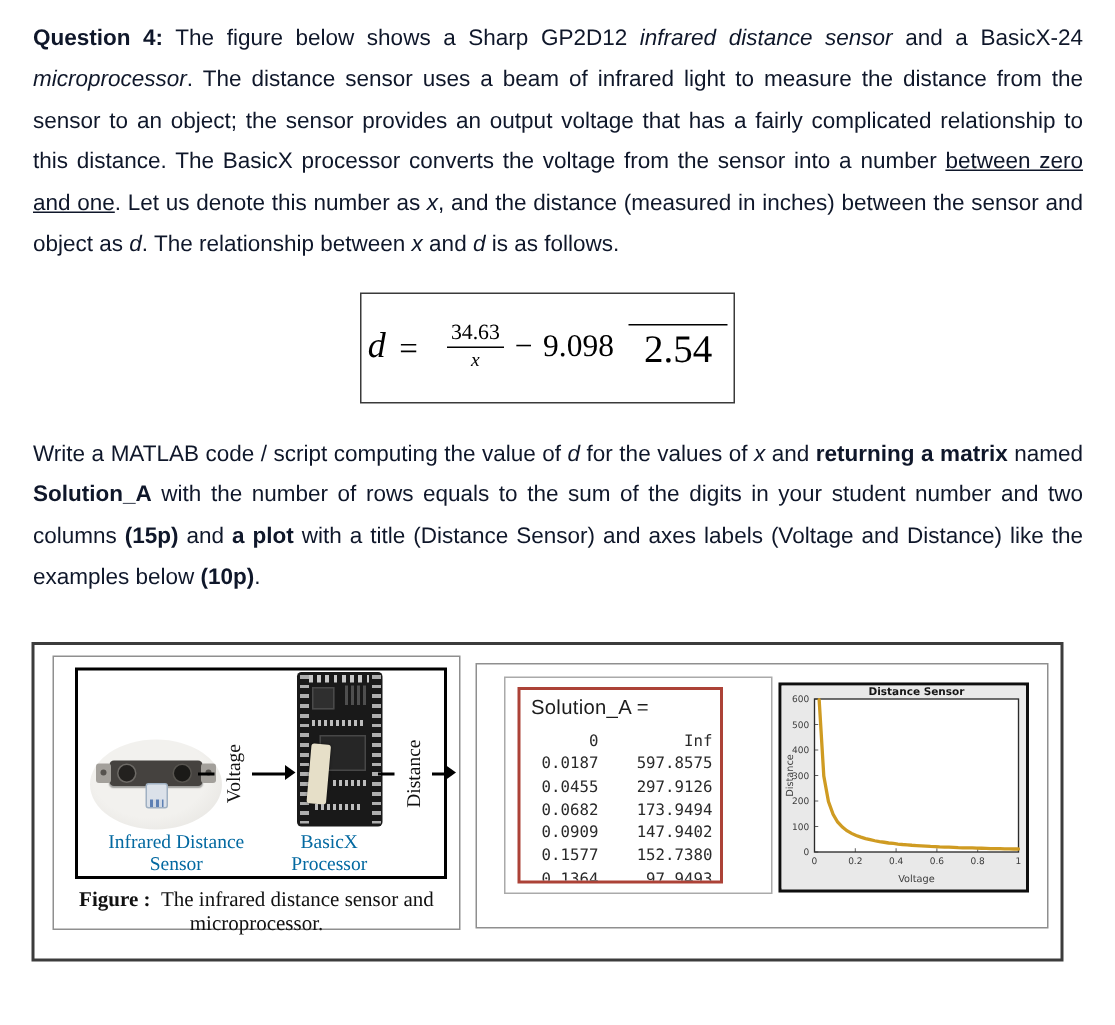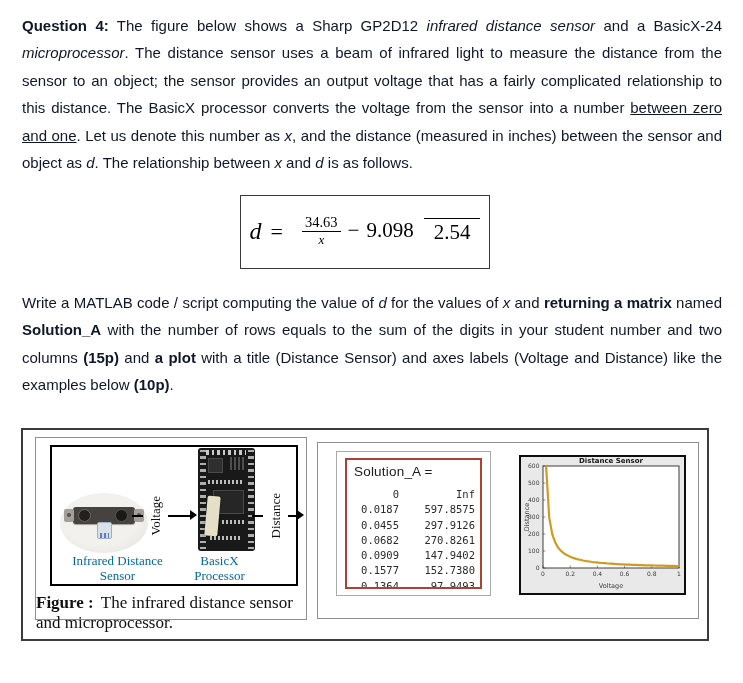--- a/index.html
+++ b/index.html
@@ -10,21 +10,21 @@
   .para .u{text-decoration:underline;}
 
   
   .formula-box{position:absolute;left:240px;top:195px;width:250px;height:74px;border:1.5px solid #3a3a3a;
     display:flex;align-items:center;justify-content:center;font-family:"Liberation Serif",serif;box-sizing:border-box;}
   .formula{display:flex;align-items:center;gap:9px;}
   .lhs{font-style:italic;font-size:24px;}
   .eqs{font-size:22px;}
   .frac{display:inline-flex;flex-direction:row;align-items:center;}
   .frac>.fr-top{display:flex;align-items:center;gap:7px;padding:0 10px 2px 10px;font-size:21px;}
-  .frac>.fr-bot{border-top:1.4px solid #000;padding:1px 10px 0 10px;font-size:21px;}
+  .frac>.fr-bot{border-top:1.4px solid #000;padding:1px 10px 0 10px;font-size:26px;}
   .sfrac{display:inline-flex;flex-direction:column;align-items:center;line-height:1.05;}
   .sfrac .st{font-size:14.5px;border-bottom:1.2px solid #000;padding:0 3px 1px 3px;}
   .sfrac .sb{font-size:13px;font-style:italic;padding-top:1px;}
 
   
   .figbox{position:absolute;left:21px;top:428px;width:688px;height:213px;border:2px solid #3c3c3c;box-sizing:border-box;background:#fff;}
   .panel{position:absolute;border:1px solid #8f8f8f;background:#fff;box-sizing:border-box;}
   .panel-left{left:12px;top:7px;width:272px;height:183px;}
   .panel-right{left:294px;top:12px;width:382px;height:177px;}
 
@@ -58,25 +58,25 @@
   .dr3{left:12px;top:88px;width:30px;}
 
   .connector{position:absolute;display:flex;align-items:center;height:66px;top:36px;}
   .c1{left:80px;} .c2{left:200px;}
   .dash{width:11px;height:2.3px;background:#000;margin-right:4px;}
   .vlabel{font-family:"Liberation Serif",serif;font-size:13px;color:#111;writing-mode:vertical-rl;transform:rotate(180deg);line-height:14px;margin:0 2px;}
   .arrow{position:relative;height:2.3px;background:#000;margin-left:3px;}
   .a1{width:22px;} .a2{width:9px;}
   .arrow::after{content:"";position:absolute;right:-7px;top:-4.4px;width:0;height:0;
     border-left:7px solid #000;border-top:5.5px solid transparent;border-bottom:5.5px solid transparent;}
-  .caption{position:absolute;left:0;top:155px;width:100%;font-family:"Liberation Serif",serif;font-size:17px;color:#111;}
+  .caption{position:absolute;left:0;top:155px;width:100%;text-align:center;font-family:"Liberation Serif",serif;font-size:14px;color:#111;}
   .caption .b{font-weight:bold;margin-right:7px;}
 
   
-  .matbox{position:absolute;left:18px;top:8px;width:155px;height:145px;border:1px solid #aaa;box-sizing:border-box;background:#fff;}
+  .matbox{position:absolute;left:18px;top:8px;width:179px;height:145px;border:1px solid #aaa;box-sizing:border-box;background:#fff;}
   .redbox{position:absolute;left:8px;top:6px;width:137px;height:131px;border:2.5px solid #AC4237;box-sizing:border-box;overflow:hidden;background:#fff;}
   .mat-head{font-size:13.5px;color:#1c1c1c;padding:4px 0 0 7px;letter-spacing:.2px;}
   .mrows{margin-top:8px;font-family:"DejaVu Sans Mono","Liberation Mono",monospace;font-size:10.5px;color:#2a2a2a;}
   .mrow{height:15.3px;line-height:15.3px;white-space:nowrap;}
   .mrow .mc1{display:inline-block;width:52px;text-align:right;}
   .mrow .mc2{display:inline-block;width:76px;text-align:right;}
 
   
   .plotbox{position:absolute;left:201px;top:12px;width:167px;height:140px;border:2.5px solid #0e0e0e;box-sizing:border-box;background:#e9e9e9;}
   .plotbox svg{display:block;width:162px;height:135px;}
@@ -173,21 +173,21 @@
     <div class="matbox">
       <div class="redbox">
         <div class="mat-head">
           <span>Solution_A</span>
           <span>=</span>
         </div>
         <div class="mrows">
             <div class="mrow"><span class="mc1">0</span><span class="mc2">Inf</span></div>
             <div class="mrow"><span class="mc1">0.0187</span><span class="mc2">597.8575</span></div>
             <div class="mrow"><span class="mc1">0.0455</span><span class="mc2">297.9126</span></div>
-            <div class="mrow"><span class="mc1">0.0682</span><span class="mc2">270.8261</span></div>
+            <div class="mrow"><span class="mc1">0.0682</span><span class="mc2">173.9494</span></div>
             <div class="mrow"><span class="mc1">0.0909</span><span class="mc2">147.9402</span></div>
             <div class="mrow"><span class="mc1">0.1577</span><span class="mc2">152.7380</span></div>
             <div class="mrow"><span class="mc1">0.1364</span><span class="mc2">97.9493</span></div>
           </div>
       </div>
     </div>
 
     <div class="plotbox">
       <svg viewBox="0 0 162 135">
           <rect x="0" y="0" width="162" height="135" fill="#e9e9e9"></rect>

